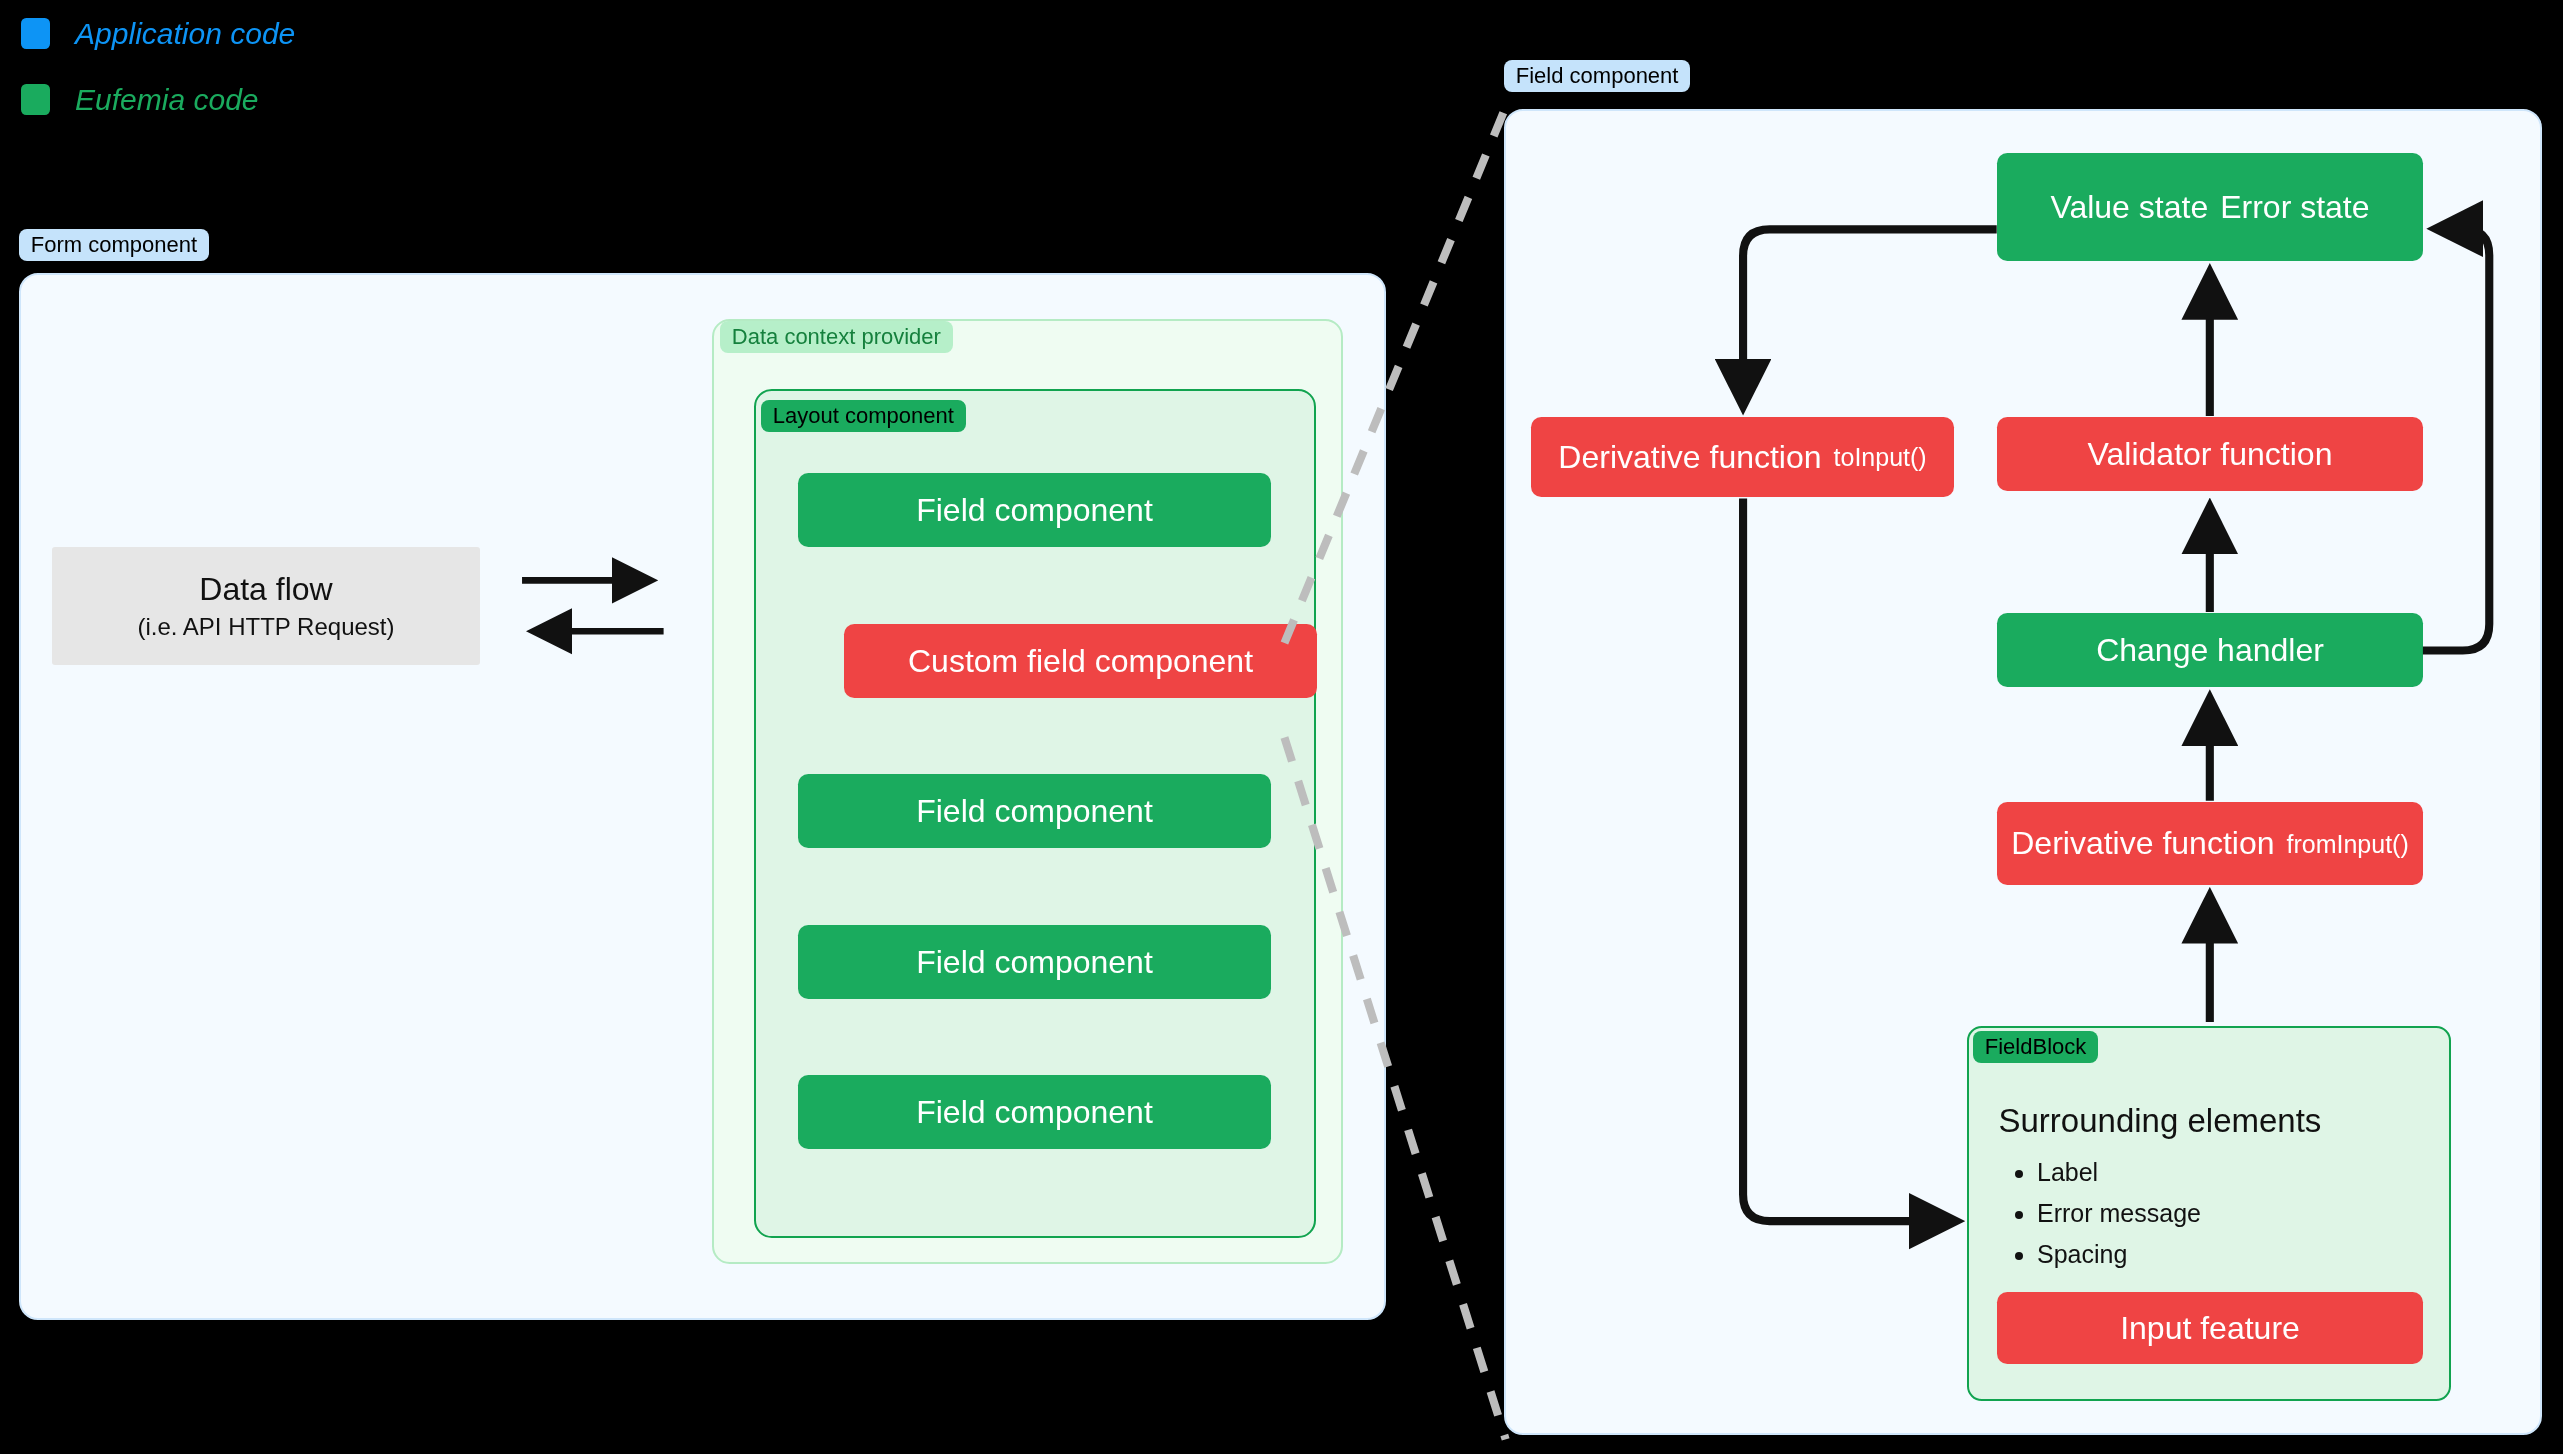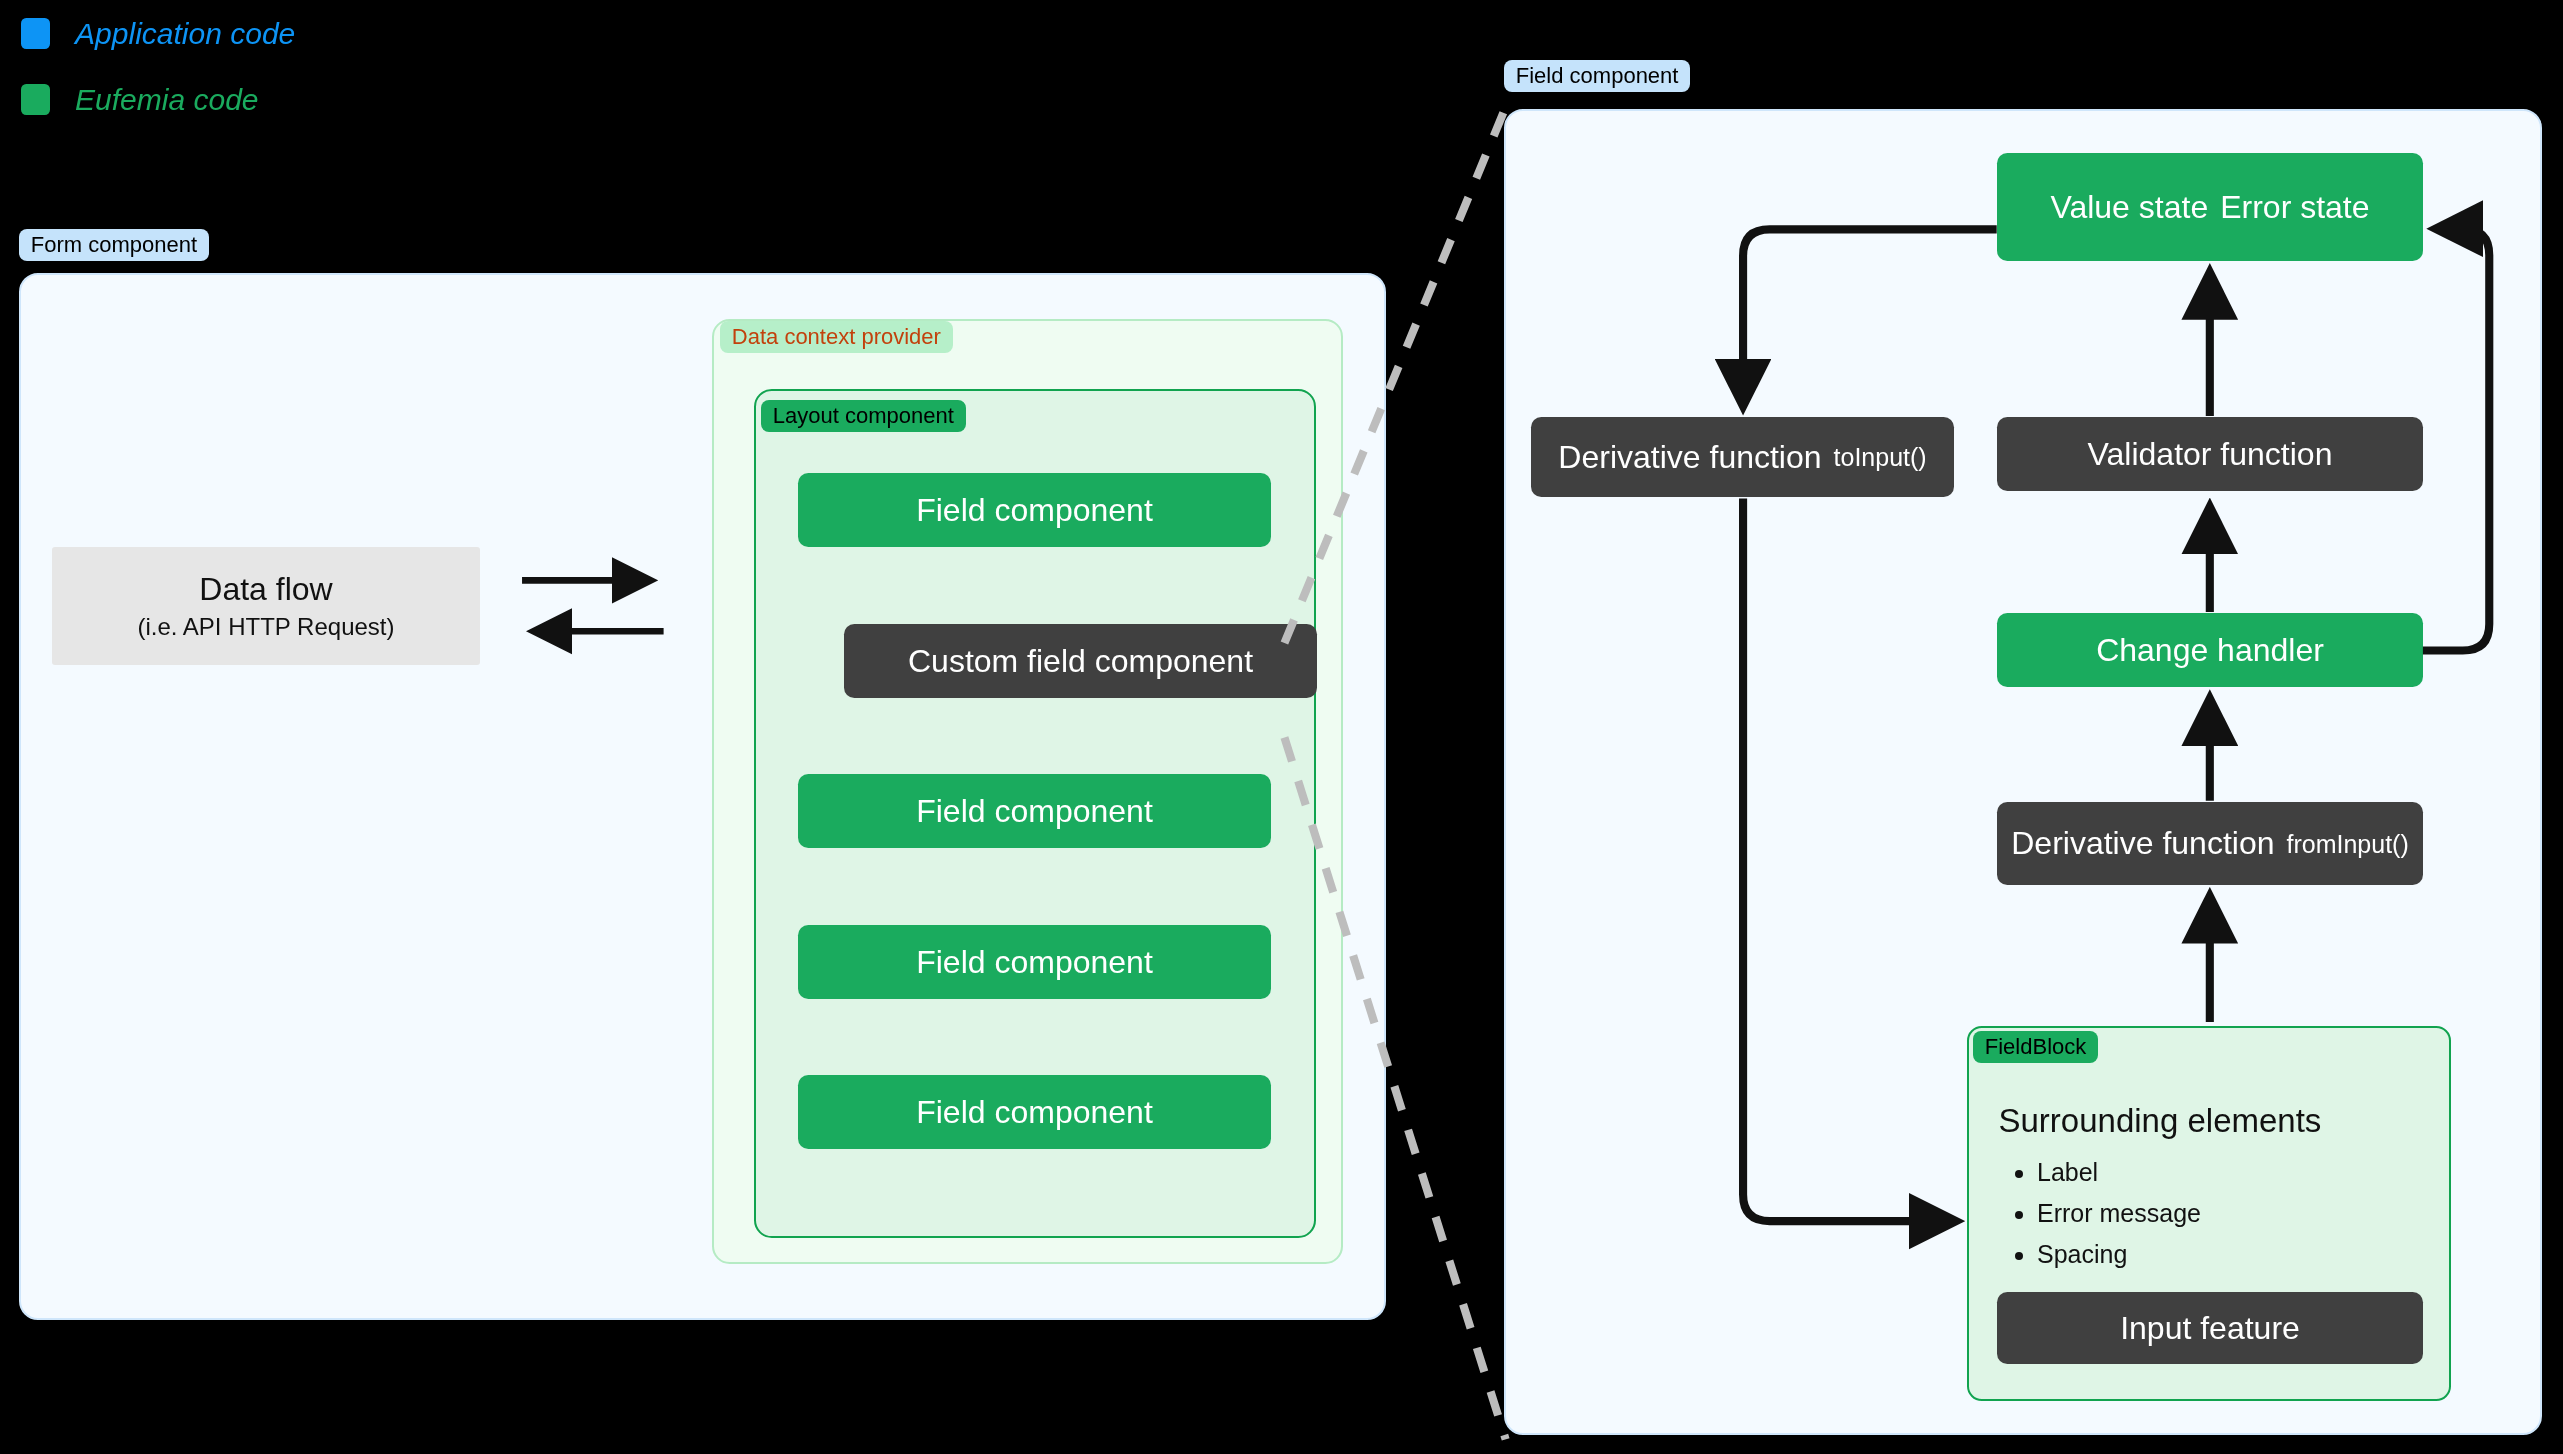--- a/index.html
+++ b/index.html
@@ -19,21 +19,21 @@
   .legend-label { font-size: 30px; font-weight: 400; white-space: nowrap; }
 
   
   .panel { position: absolute; border-radius: 19px; }
   .badge {
     position: absolute; display: inline-flex; align-items: center;
     height: 32px; padding: 0 11.8px; border-radius: 8px;
     font-size: 22px; line-height: 1; white-space: nowrap; z-index: 6;
   }
   .badge.blue   { background: #c5e3fb; color: #000; }
-  .badge.greenl { background: #b6efc9; color: #c2410c; }
+  .badge.greenl { background: #b6efc9; color: #15803d; }
   .badge.greend { background: #1aab5e; color: #000000; }
 
   .form-panel {
     left: 19px; top: 273px; width: 1367px; height: 1047px;
     background: #f4faff; border: 2.2px solid #cfe6fb;
   }
   .ctx-panel {
     left: 712px; top: 319px; width: 631px; height: 945px;
     background: #effcf2; border: 2.2px solid #b5ebc4; border-radius: 17.7px;
   }
@@ -43,21 +43,21 @@
   }
 
   
   .box {
     position: absolute; border-radius: 10.3px;
     display: flex; flex-direction: row;
     align-items: center; justify-content: center;
     color: #fff; text-align: center; gap: 12px;
   }
   .box.green { background: #1aab5e; }
-  .box.blue  { background: #404040; }
+  .box.blue  { background: #ef4444; }
   .box .t1 { font-size: 32px; line-height: 1.15; }
   .box .t2 { font-size: 25px; line-height: 1.2; }
 
   .data-flow {
     position: absolute; left: 52px; top: 547px; width: 428px; height: 118px;
     background: #e6e6e6; border-radius: 3px;
     display: flex; flex-direction: column; align-items: center; justify-content: center;
     color: #111; text-align: center;
   }
   .data-flow .t1 { font-size: 32px; line-height: 1.2; }

